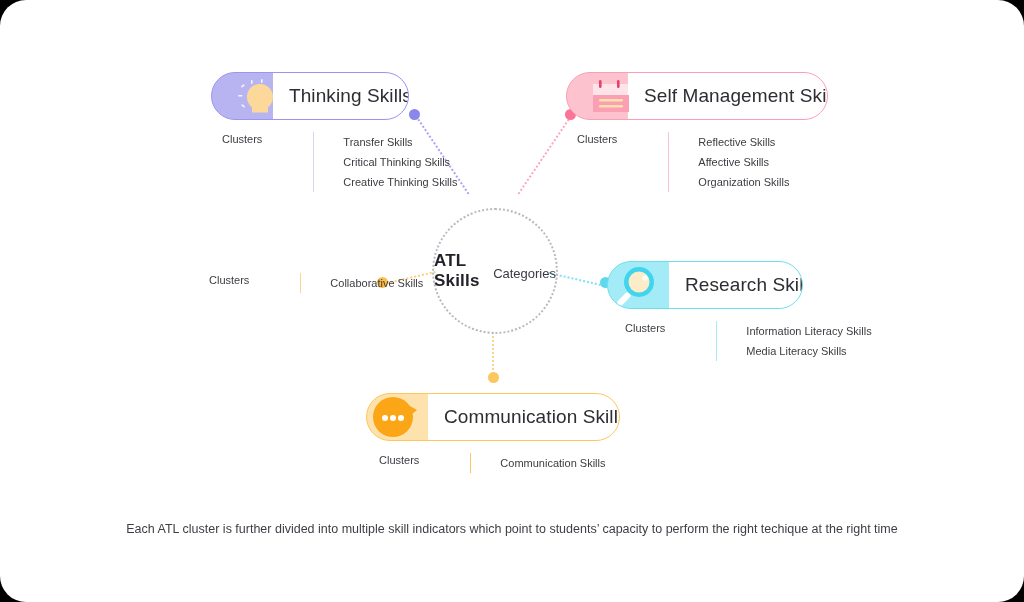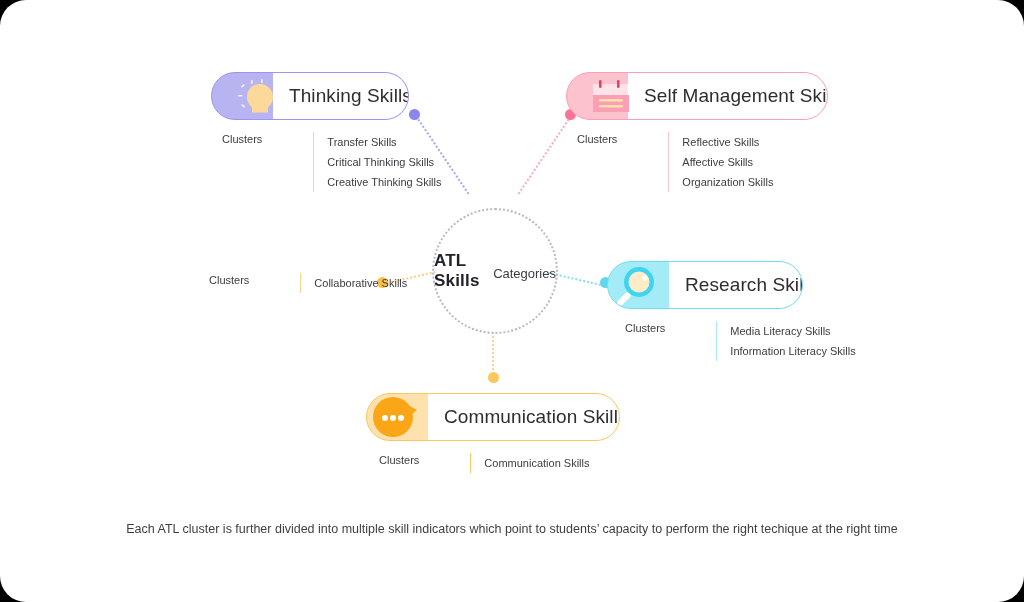--- a/index.html
+++ b/index.html
@@ -85,21 +85,21 @@
     gap: 38px;
   }
   .clusters .clusters-label {
     padding-right: 13px;
     padding-top: 1px;
     color: #3c3c42;
     white-space: nowrap;
   }
   .clusters .clusters-list {
     border-left: 1.4px solid #d9d9e2;
-    padding-left: 13px;
+    padding-left: 29px;
   }
   .clusters .clusters-list div {
     line-height: 20px;
     white-space: nowrap;
   }
   #node-selfmgmt .clusters-list { border-left-color: #fbc3d0; }
   #node-research .clusters-list { border-left-color: #a9e9f5; }
   #node-social .clusters-list { border-left-color: #fbd58d; }
   #node-communication .clusters-list { border-left-color: #fbc75e; }
   #node-thinking .clusters-list { border-left-color: #d6d3f5; }
@@ -254,22 +254,22 @@
           <circle cx="37" cy="18" r="2.6" fill="#ffffff"></circle>
         </svg>
       </div>
       <div class="label-zone">
         <span class="title">Research Skills</span>
       </div>
     </div>
     <div class="clusters" style="margin-left:18px;">
       <div class="clusters-label">Clusters</div>
       <div class="clusters-list">
+        <div>Information Literacy Skills</div>
         <div>Media Literacy Skills</div>
-        <div>Information Literacy Skills</div>
       </div>
     </div>
   </div>
 
   <div class="node" id="node-communication" style="left:366px; top:393px;">
     <div class="pill">
       <div class="icon-zone">
         <svg width="62" height="50" viewBox="0 0 62 50">
           <circle cx="26" cy="25" r="20" fill="#fba616"></circle>
           <path d="M41 13 l9 5 -10 8 z" fill="#fba616"></path>

